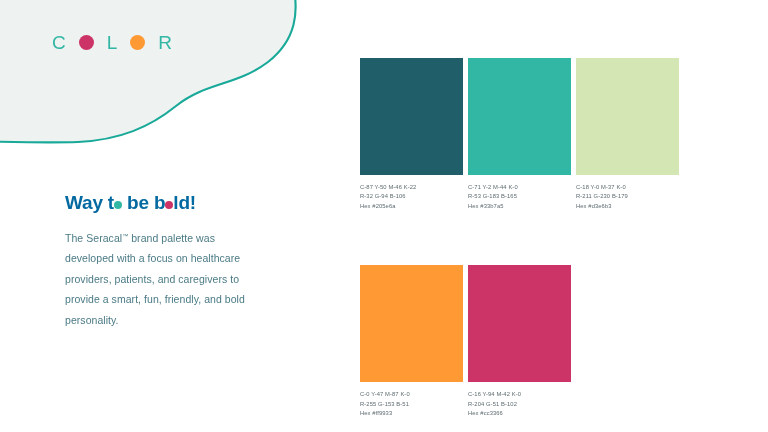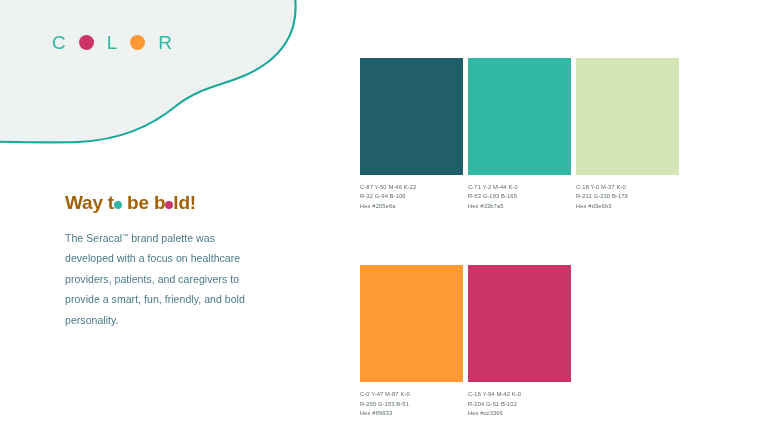--- a/index.html
+++ b/index.html
@@ -114,21 +114,21 @@
 </div>
 
 <div id="logo">
   <span class="logo-letter" style="color:#33b7a5">C</span>
   <span class="logo-dot" style="background:#cc3366"></span>
   <span class="logo-letter" style="color:#33b7a5">L</span>
   <span class="logo-dot" style="background:#ff9933"></span>
   <span class="logo-letter" style="color:#33b7a5">R</span>
 </div>
 
-<div id="headline" style="color:#a16207">
+<div id="headline" style="color:#0369a1">
   <span>Way t</span><span class="head-dot" style="background:#33b7a5"></span><span> be b</span><span class="head-dot" style="background:#cc3366"></span><span>ld!</span>
 </div>
 
 <p id="body-copy" style="color:#4a7a85">
   <span>The Seracal</span><sup>™</sup><span> brand palette was developed with a focus on healthcare providers, patients, and caregivers to provide a smart, fun, friendly, and bold personality.</span>
 </p>
 
 <div id="palette">
 
   <div class="swatch-row">

